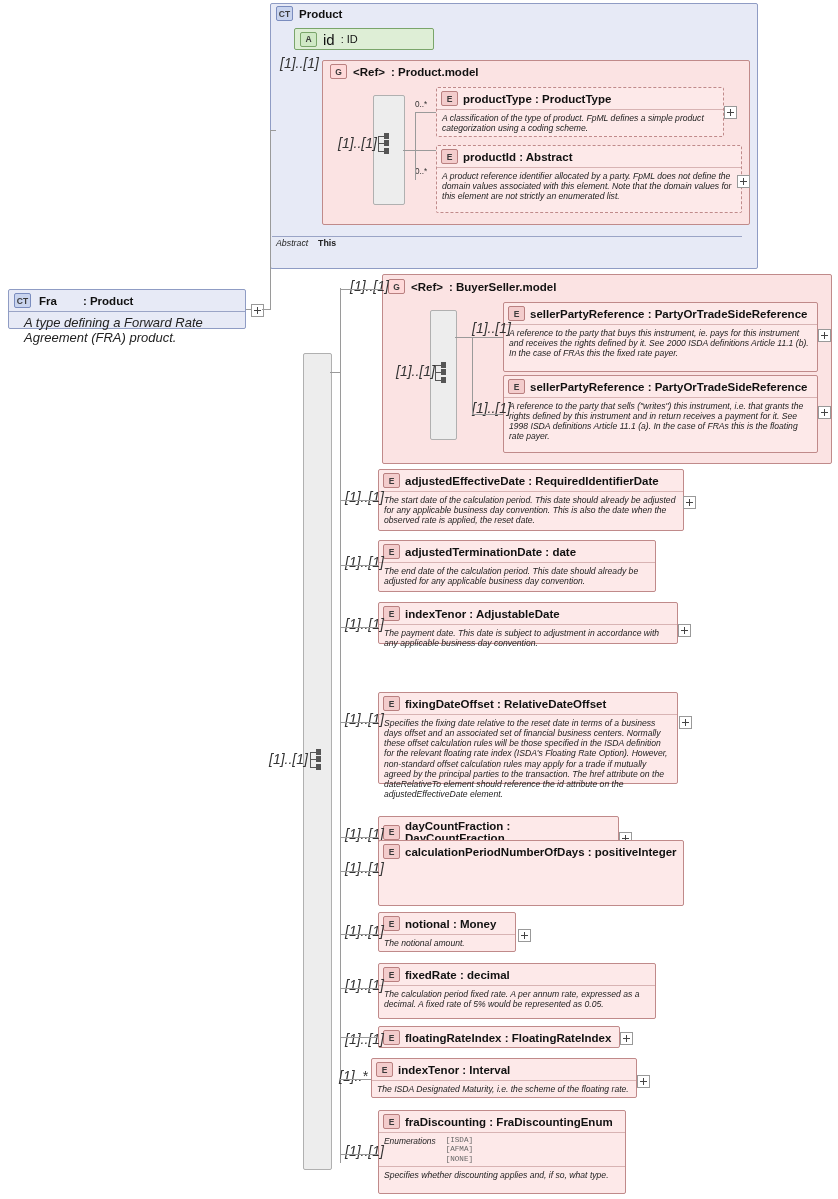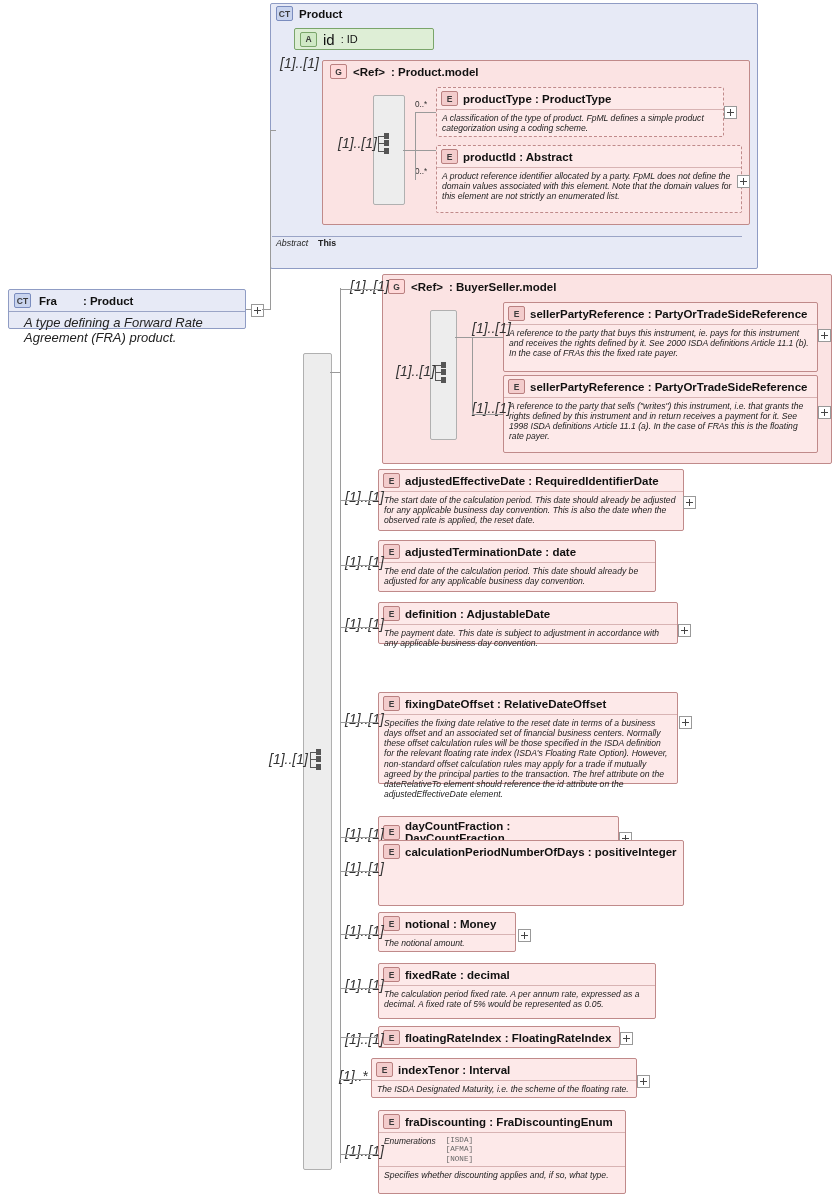--- a/index.html
+++ b/index.html
@@ -229,21 +229,21 @@
       <span class="node-title">adjustedTerminationDate : date</span>
     </div>
     <div class="node-desc">The end date of the calculation period. This date should already be adjusted for any applicable business day convention.</div>
   </div>
   <div class="card" style="left:345px;top:554px;">[1]..[1]</div>
   <div class="ln lnh" style="left:340px;top:565px;width:38px;"></div>
 
   <div class="abs node" style="left:378px;top:602px;width:300px;height:42px;">
     <div class="node-head">
       <span class="badge e">E</span>
-      <span class="node-title">definition : AdjustableDate</span>
+      <span class="node-title">indexTenor : AdjustableDate</span>
     </div>
     <div class="node-desc">The payment date. This date is subject to adjustment in accordance with any applicable business day convention.</div>
   </div>
   <div class="plus" style="left:678px;top:624px;"></div>
   <div class="card" style="left:345px;top:616px;">[1]..[1]</div>
   <div class="ln lnh" style="left:340px;top:627px;width:38px;"></div>
 
   <div class="abs node" style="left:378px;top:692px;width:300px;height:92px;">
     <div class="node-head">
       <span class="badge e">E</span>

